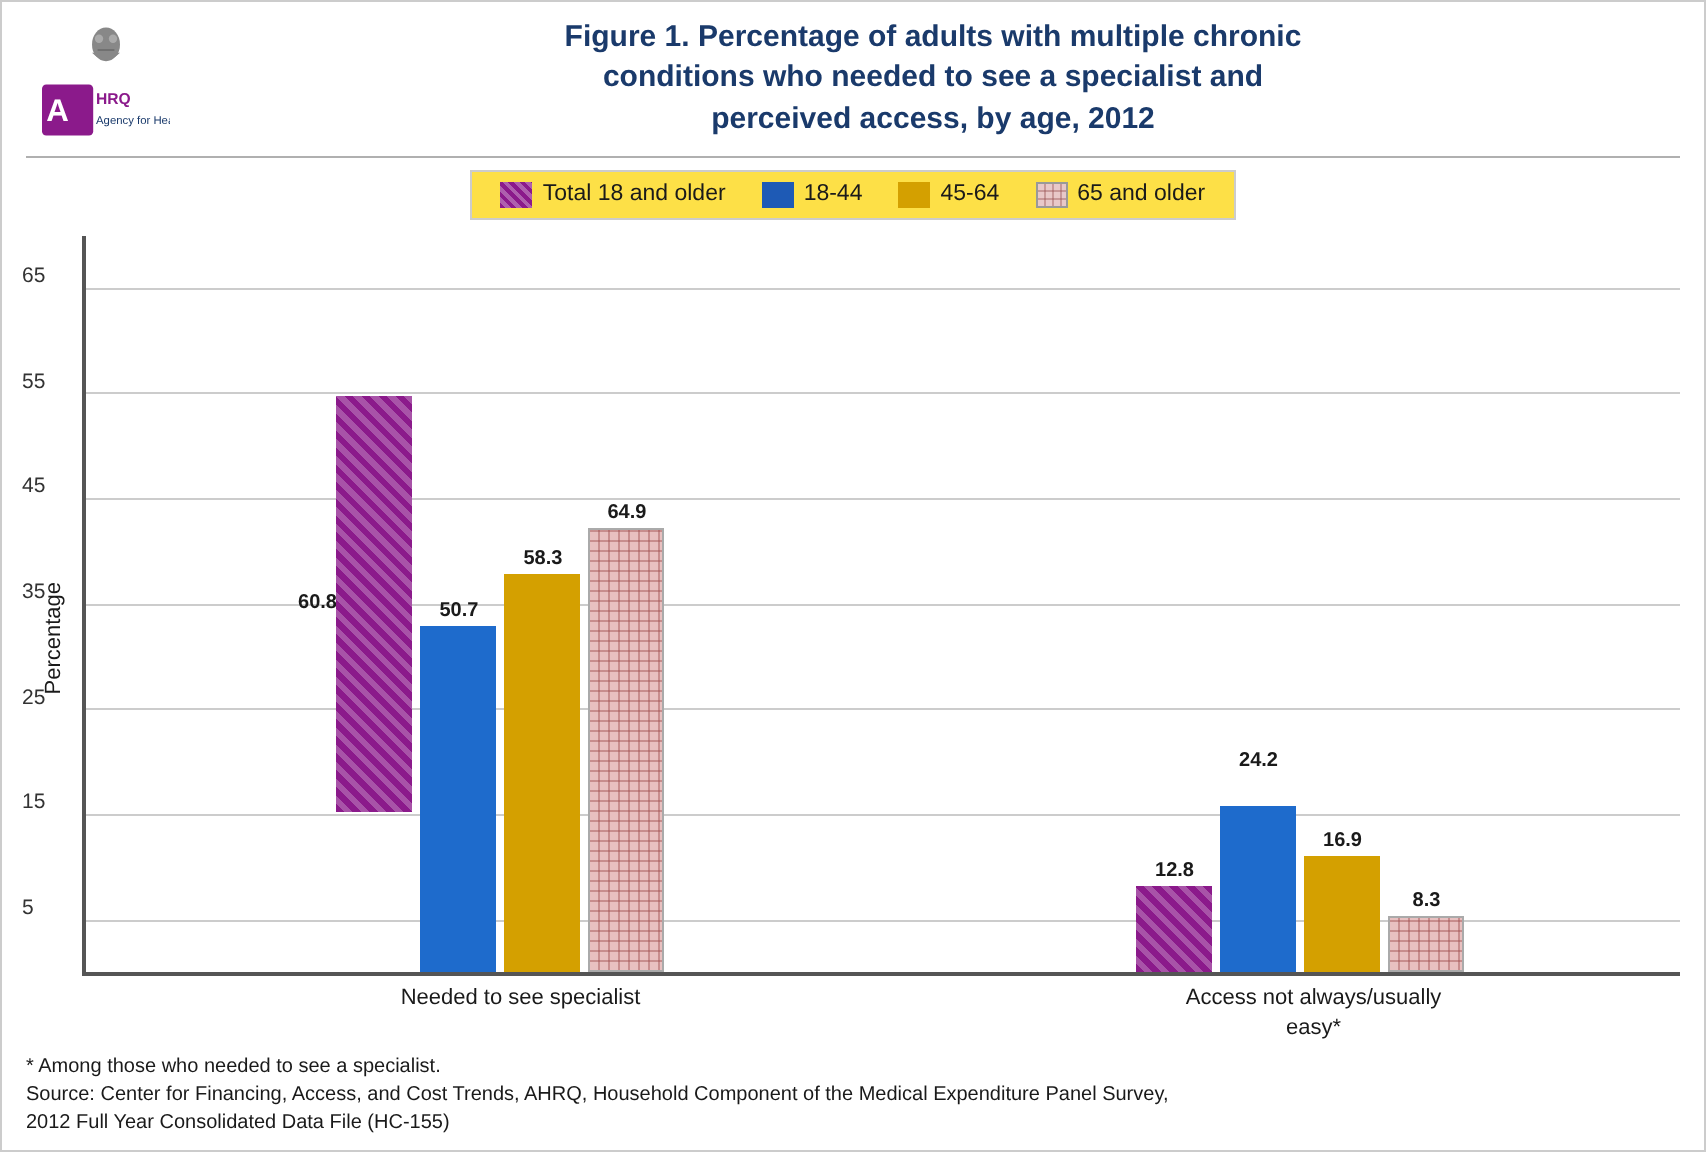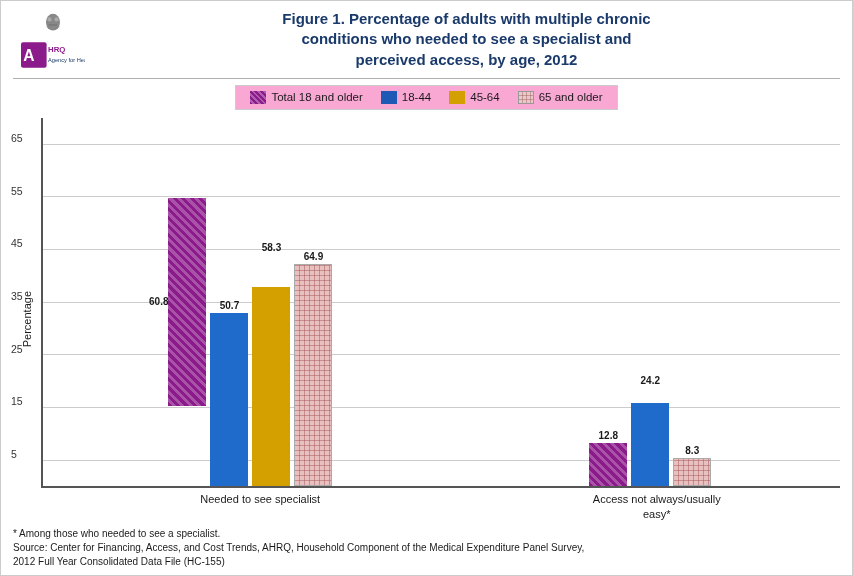--- a/index.html
+++ b/index.html
@@ -58,21 +58,21 @@
       margin: 4px 0 6px 0;
     }
     .legend {
       display: flex;
       justify-content: center;
       align-items: center;
       gap: 18px;
       margin-bottom: 8px;
       border: 1px solid #ccc;
       padding: 5px 14px;
-      background: #f9a8d4;
+      background: #fde047;
       align-self: center;
     }
     .legend-item {
       display: flex;
       align-items: center;
       gap: 5px;
       font-size: 11.5px;
       color: #1a1a1a;
     }
     .legend-swatch {
@@ -398,40 +398,44 @@
             <div class="group-section" style="height: 100%; display: flex; flex-direction: column; align-items: center; justify-content: flex-end; flex: 1 1 0%;">
               <div class="bars-row" style="align-items: flex-end; height: 100%; display: flex; gap: 4px; padding-bottom: 0px;">
                 <div class="bar-wrap" style="display: flex; flex-direction: row; align-items: center; justify-content: flex-end; height: 100%;">
                   <span class="bar-value">60.8</span>
                   <div class="bar bar-total" style="height: 208.457px; width: 38px;"></div>
                 </div>
                 <div class="bar-wrap" style="display: flex; flex-direction: column; align-items: center; justify-content: flex-end; height: 100%;">
                   <span class="bar-value">50.7</span>
                   <div class="bar bar-18-44" style="height: 173.829px; width: 38px;"></div>
                 </div>
-                <div class="bar-wrap" style="display: flex; flex-direction: column; align-items: center; justify-content: flex-end; height: 100%; gap: 32px;">
+                <div class="bar-wrap" style="display: flex; flex-direction: column; align-items: center; justify-content: flex-end; height: 100%;">
                   <span class="bar-value">58.3</span>
                   <div class="bar bar-45-64" style="height: 199.886px; width: 38px;"></div>
                 </div>
                 <div class="bar-wrap" style="display: flex; flex-direction: column; align-items: center; justify-content: flex-end; height: 100%;">
                   <span class="bar-value">64.9</span>
                   <div class="bar bar-65" style="height: 222.514px; width: 38px;"></div>
                 </div>
               </div>
             </div>
             <div class="separator" style="width: 30px;"></div>
             <div class="group-section" style="height: 100%; display: flex; flex-direction: column; align-items: center; justify-content: flex-end; flex: 1 1 0%;">
               <div class="bars-row" style="align-items: flex-end; height: 100%; display: flex; gap: 4px; padding-bottom: 0px;">
                 <div class="bar-wrap" style="display: flex; flex-direction: column; align-items: center; justify-content: flex-end; height: 100%;">
                   <span class="bar-value">12.8</span>
                   <div class="bar bar-total" style="height: 43.8857px; width: 38px;"></div>
                 </div>
                 <div class="bar-wrap" style="display: flex; flex-direction: column; align-items: center; justify-content: flex-end; height: 100%; gap: 15px;">
                   <span class="bar-value">24.2</span>
                   <div class="bar bar-18-44" style="height: 82.9714px; width: 38px;"></div>
+                </div>
+                <div class="bar-wrap" style="display: flex; flex-direction: column; align-items: center; justify-content: flex-end; height: 100%;">
+                  <span class="bar-value">16.9</span>
+                  <div class="bar bar-45-64" style="height: 57.9429px; width: 38px;"></div>
                 </div>
                 <div class="bar-wrap" style="display: flex; flex-direction: column; align-items: center; justify-content: flex-end; height: 100%;">
                   <span class="bar-value">8.3</span>
                   <div class="bar bar-65" style="height: 28.4571px; width: 38px;"></div>
                 </div>
               </div>
             </div>
           </div>
       </div>
 

